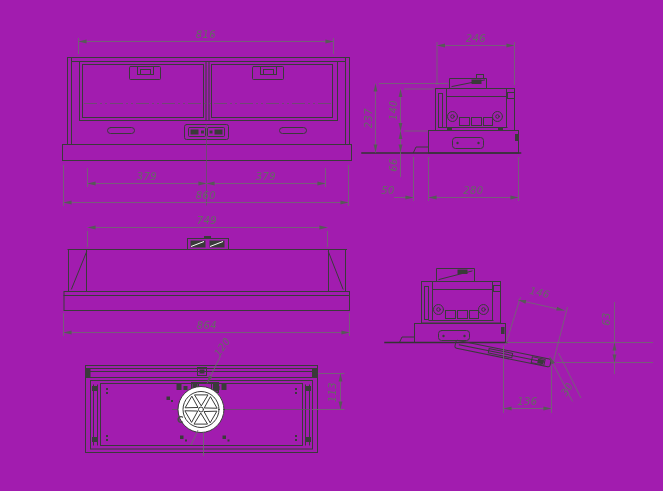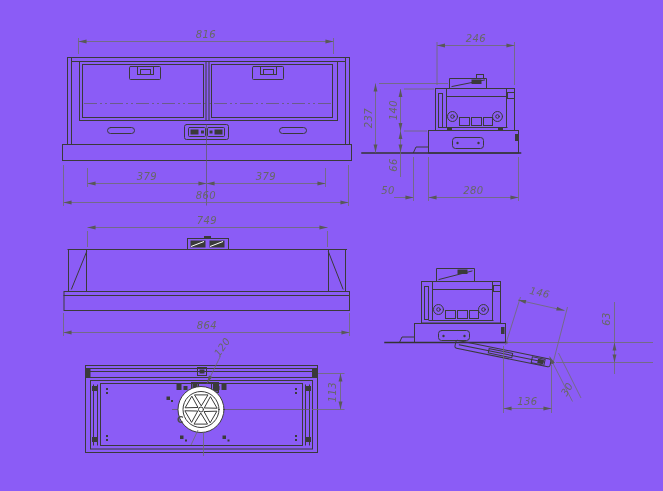--- a/index.html
+++ b/index.html
@@ -1,16 +1,16 @@
 <!DOCTYPE html>
 <html><head>
 <meta charset="utf-8">
 <style>
   html,body{margin:0;padding:0;background:#fff;}
-  .stage{position:relative;width:663px;height:491px;background:#8b5cf6;overflow:hidden;
+  .stage{position:relative;width:663px;height:491px;background:#a21caf;overflow:hidden;
          font-family:"DejaVu Sans",sans-serif;}
   svg{display:block}
   .ol{stroke:#3a3a3a;stroke-width:1;fill:none;stroke-linecap:square;stroke-linejoin:miter}
   .ol2{stroke:#333333;stroke-width:1.5;fill:none;stroke-linecap:square}
   .fl{fill:#3a3a3a;stroke:none}
   .wfl{fill:#ffffff}
   .dl{stroke:#6d6d6d;stroke-width:0.8;fill:none;stroke-linecap:butt}
   .cl{stroke:#5c5c5c;stroke-width:0.7;fill:none}
   .dd{stroke-dasharray:13 3 2 3 2 3}
   .wd{stroke:#ffffff;stroke-width:1;fill:none}

